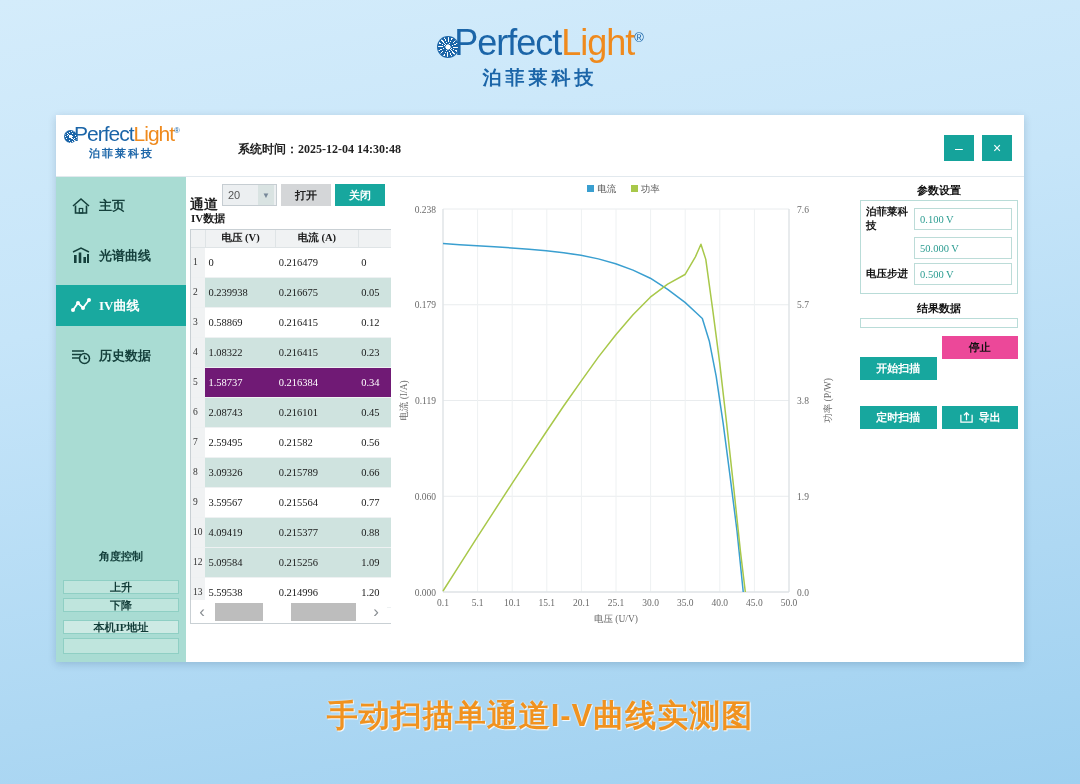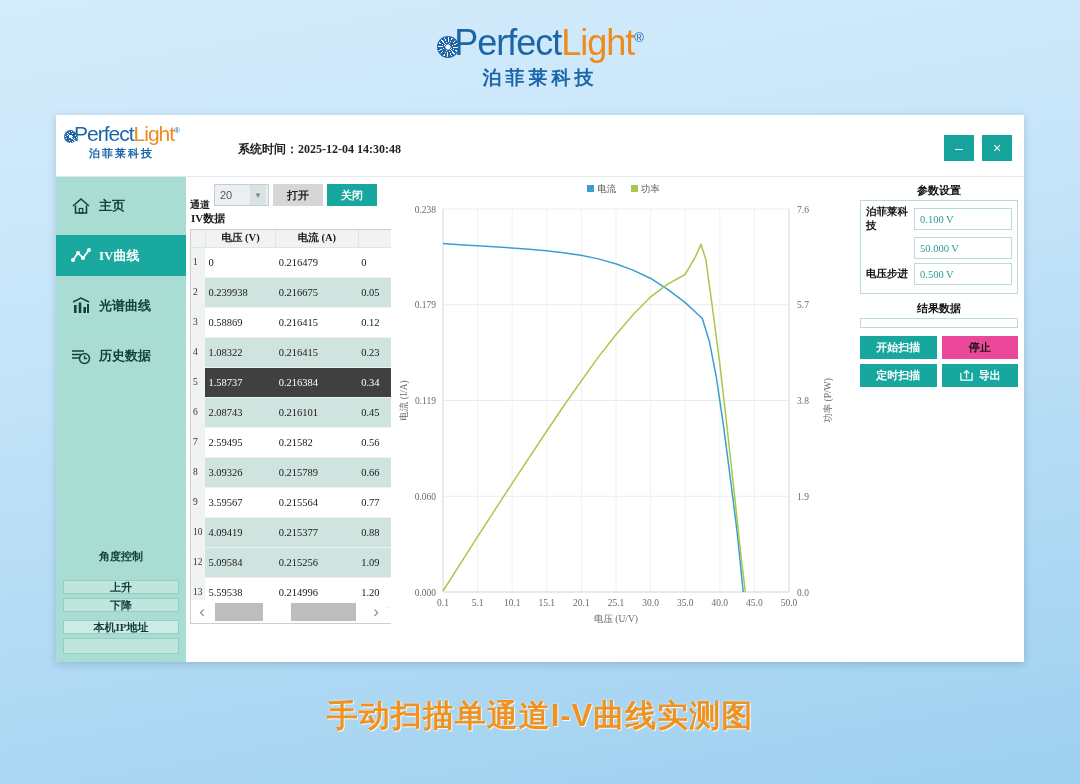--- a/index.html
+++ b/index.html
@@ -102,21 +102,21 @@
   }
   .side-btn.ip { margin-top: 8px; background: #cdeae4; }
   .ip-blank { height: 16px; background: #bfe5dd; border: 1px solid #8fcfc4; }
 
   
   #table-col {
     width: 205px; flex-shrink: 0; padding: 6px 0 0 4px; position: relative;
     background: #fff;
   }
   .toolbar { display: flex; align-items: center; gap: 4px; height: 24px; }
-  .tb-label { font-size: 10px; color: #222; font-family: Liberation Serif, serif; font-weight: bold; margin-top: 19px; }
+  .tb-label { font-size: 14px; color: #222; font-family: Liberation Serif, serif; font-weight: bold; margin-top: 19px; }
   .chan-select {
     width: 55px; height: 22px; background: #eceff1; border: 1px solid #c6cdd2;
     font-size: 11px; color: #555; display: flex; align-items: center; padding-left: 5px;
     position: relative; cursor: pointer;
   }
   .chan-select .chev {
     position: absolute; right: 2px; top: 0; width: 16px; height: 20px;
     background: #d9e3e2; display: flex; align-items: center; justify-content: center;
     font-size: 8px; color: #789;
   }
@@ -135,21 +135,21 @@
           font-family: "Liberation Serif", serif; }
   thead td {
     background: #f0f2f3; height: 17px; text-align: center; font-weight: bold;
     color: #1a1a1a; border-right: 1px solid #dfe4e6; border-bottom: 1px solid #dfe4e6;
   }
   tbody td {
     height: 30px; padding-left: 3px; color: #181818;
     border-bottom: 1px solid #eef1f2;
   }
   tbody tr.alt td { background: #cfe3df; }
-  tbody tr.sel td { background: #404040; color: #ffffff; }
+  tbody tr.sel td { background: #701a75; color: #ffffff; }
   td.idx { width: 14px; background: #f0f2f3 !important; color: #333; text-align: left;
            padding-left: 2px; font-size: 9.5px; }
   tbody tr.sel td.idx { background: #f0f2f3 !important; color: #333; }
   td.c1 { width: 68px; }
   td.c2 { width: 80px; }
   td.c3 { width: 70px; }
   #hscroll {
     position: absolute; left: 0; bottom: -1px; width: 196px; height: 24px;
     display: flex; align-items: center; background: #fff;
   }
@@ -182,21 +182,21 @@
     flex: 1; height: 22px; border: 1px solid #bcdcd8; background: #fff;
     font-size: 10.5px; color: #2b9c91; display: flex; align-items: center; padding-left: 5px;
     font-family: "Liberation Serif", serif;
   }
   #results { margin-top: 7px; }
   #act-btns { margin-top: 8px; display: grid; grid-template-columns: 1fr 1fr; gap: 5px; }
   .act-btn {
     height: 23px; display: flex; align-items: center; justify-content: center;
     font-size: 11px; font-family: "Liberation Serif", serif; font-weight: bold; cursor: pointer;
   }
-  .act-btn.teal { background: #17a79e; color: #fff; }
+  .act-btn.teal { background: #17a79e; color: #fff; margin-top: 21px; }
   .act-btn.gray { background: #ec4899; color: #111; }
 
   
   #caption {
     position: absolute; left: 0; top: 695px; width: 1080px; text-align: center;
     font-size: 31px; font-weight: bold; color: #f0921f; letter-spacing: 1px;
     text-shadow: 0 0 2px rgba(255,255,255,0.9), 1px 1px 0 rgba(255,255,255,0.8);
   }
 </style>
 </head>
@@ -234,46 +234,46 @@
 
       <div class="nav-item">
         <span class="nav-ico">
           <svg width="22" height="20" viewBox="0 0 22 20">
               <path d="M3 10 L11 3 L19 10" fill="none" stroke="#15403c" stroke-width="1.6"></path>
               <path d="M5.5 9.5 V17 H16.5 V9.5" fill="none" stroke="#15403c" stroke-width="1.6"></path>
               <rect x="9.3" y="12.5" width="3.4" height="4.5" fill="none" stroke="#15403c" stroke-width="1.2"></rect>
             </svg>
         </span>
         <span>主页</span>
+      </div>
+
+      <div class="nav-item">
+        <span class="nav-ico">
+          <svg width="22" height="20" viewBox="0 0 22 20">
+              <path d="M3 6 L11 2 L19 6" fill="none" stroke="#15403c" stroke-width="1.4"></path>
+              <rect x="4" y="9" width="2.6" height="8" fill="#15403c"></rect>
+              <rect x="8.7" y="6.5" width="2.6" height="10.5" fill="#15403c"></rect>
+              <rect x="13.4" y="11" width="2.6" height="6" fill="#15403c"></rect>
+              <rect x="17" y="8" width="2" height="9" fill="#15403c"></rect>
+            </svg>
+        </span>
+        <span>光谱曲线</span>
       </div>
 
       <div class="nav-item active">
         <span class="nav-ico">
           <svg width="22" height="20" viewBox="0 0 22 20">
               <path d="M3 14 L8 7 L13 12 L19 4" fill="none" stroke="#ffffff" stroke-width="1.8"></path>
               <circle cx="3" cy="14" r="2" fill="#ffffff"></circle>
               <circle cx="8" cy="7" r="2" fill="#ffffff"></circle>
               <circle cx="13" cy="12" r="2" fill="#ffffff"></circle>
               <circle cx="19" cy="4" r="2" fill="#ffffff"></circle>
             </svg>
         </span>
         <span>IV曲线</span>
-      </div>
-
-      <div class="nav-item">
-        <span class="nav-ico">
-          <svg width="22" height="20" viewBox="0 0 22 20">
-              <path d="M3 6 L11 2 L19 6" fill="none" stroke="#15403c" stroke-width="1.4"></path>
-              <rect x="4" y="9" width="2.6" height="8" fill="#15403c"></rect>
-              <rect x="8.7" y="6.5" width="2.6" height="10.5" fill="#15403c"></rect>
-              <rect x="13.4" y="11" width="2.6" height="6" fill="#15403c"></rect>
-              <rect x="17" y="8" width="2" height="9" fill="#15403c"></rect>
-            </svg>
-        </span>
-        <span>光谱曲线</span>
       </div>
 
       <div class="nav-item">
         <span class="nav-ico">
           <svg width="22" height="20" viewBox="0 0 22 20">
               <path d="M2 5 H14 M2 8.5 H11 M2 12 H9" stroke="#15403c" stroke-width="1.5" fill="none"></path>
               <circle cx="14.5" cy="12.5" r="5" fill="none" stroke="#15403c" stroke-width="1.5"></circle>
               <path d="M14.5 9.5 V12.5 H17" stroke="#15403c" stroke-width="1.3" fill="none"></path>
             </svg>
         </span>

